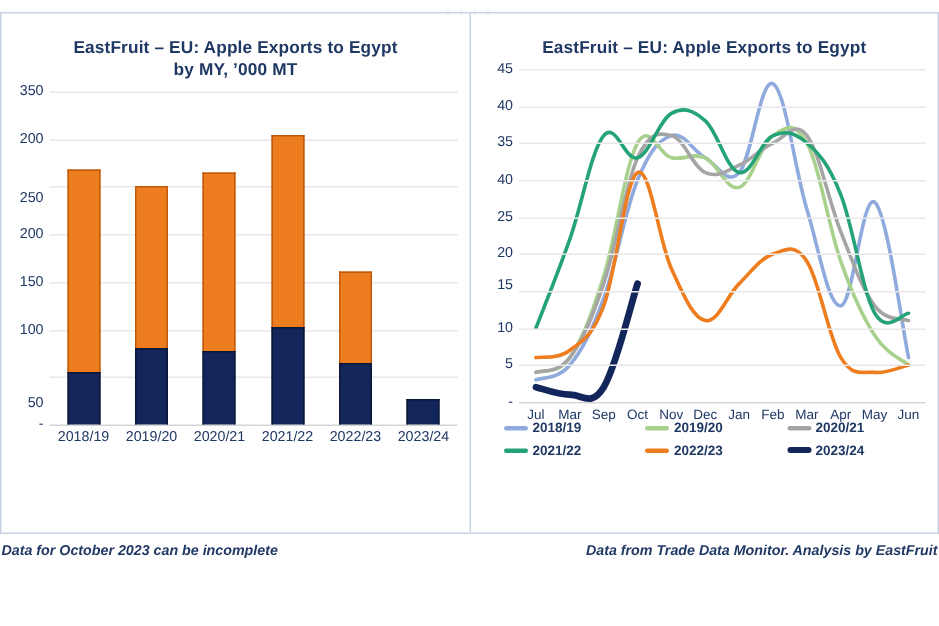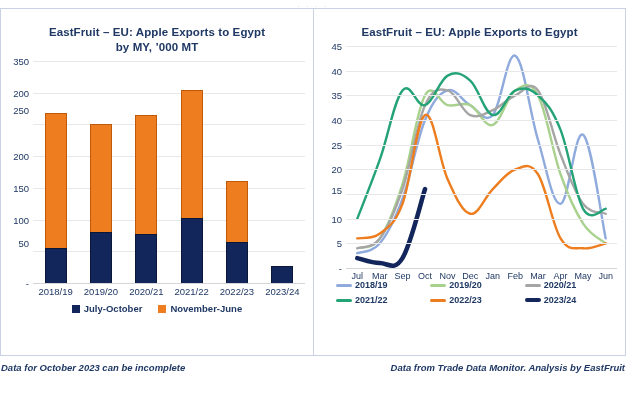--- a/index.html
+++ b/index.html
@@ -114,25 +114,25 @@
 
   <div class="panel panel-left">
     <div class="chart-title">
       <span>EastFruit – EU: Apple Exports to Egypt</span>
       <span class="l2">by MY, ’000 MT</span>
     </div>
 
     <div class="plot">
       <div class="ylabels" id="left-ylabels">
           <span style="top: 222px;">-</span>
-          <span style="top: 182px;">50</span>
+          <span style="top: 208px;">50</span>
           <span style="top: 158.571px;">100</span>
           <span style="top: 126.857px;">150</span>
           <span style="top: 95.1429px;">200</span>
-          <span style="top: 49px;">250</span>
+          <span style="top: 71px;">250</span>
           <span style="top: 31.7143px;">200</span>
           <span style="top: 0px;">350</span>
         </div>
       <div class="grid" id="left-grid">
           <div class="gridline" style="top: 0px;"></div>
           <div class="gridline" style="top: 31.7143px;"></div>
           <div class="gridline" style="top: 63.4286px;"></div>
           <div class="gridline" style="top: 95.1429px;"></div>
           <div class="gridline" style="top: 126.857px;"></div>
           <div class="gridline" style="top: 158.571px;"></div>
@@ -168,30 +168,20 @@
 
     <div class="xlabels" id="left-xlabels">
         <span>2018/19</span>
         <span>2019/20</span>
         <span>2020/21</span>
         <span>2021/22</span>
         <span>2022/23</span>
         <span>2023/24</span>
       </div>
 
-    <div class="legend" id="left-legend">
-        <div class="item">
-          <span class="swatch" style="background: rgb(18, 38, 91);"></span>
-          <span>July-October</span>
-        </div>
-        <div class="item">
-          <span class="swatch" style="background: rgb(237, 125, 30);"></span>
-          <span>November-June</span>
-        </div>
-      </div>
   </div>
 
   <div class="panel panel-right">
     <div class="chart-title">
       <span>EastFruit – EU: Apple Exports to Egypt</span>
     </div>
 
     <div class="plot">
       <div class="ylabels" id="right-ylabels">
           <span style="top: 222px;">-</span>

